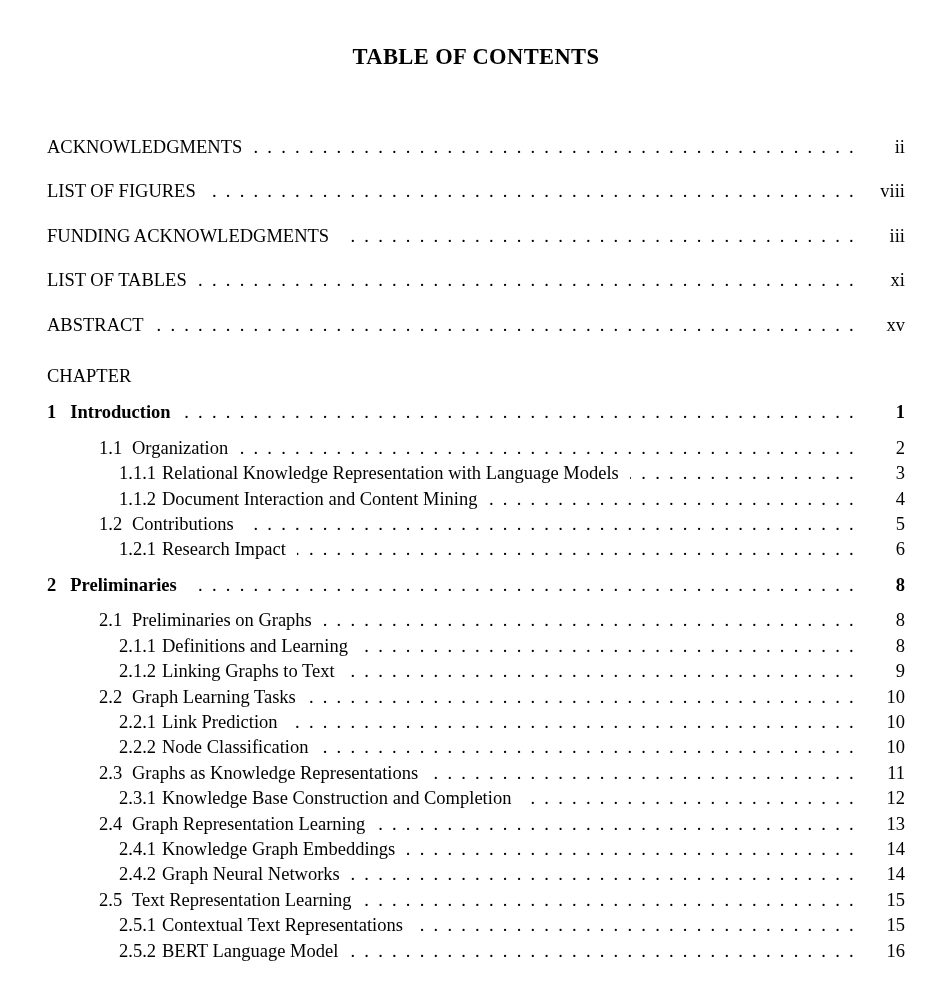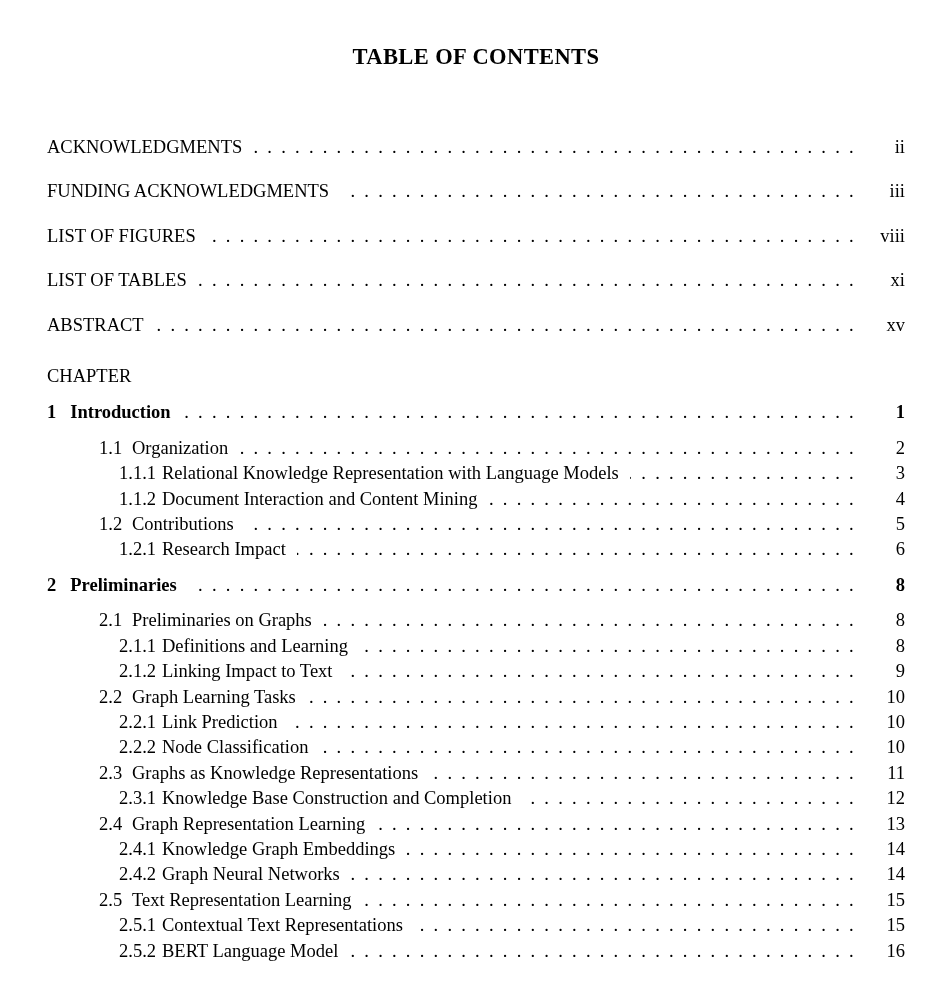--- a/index.html
+++ b/index.html
@@ -77,28 +77,28 @@
 <div class="page">
 
   <div class="doc-title">TABLE OF CONTENTS</div>
 
   <div class="row front">
     <span class="label">ACKNOWLEDGMENTS</span>
     <span class="leader"></span>
     <span class="pg">ii</span>
   </div>
   <div class="row front">
+    <span class="label">LIST OF FIGURES</span>
+    <span class="leader"></span>
+    <span class="pg">viii</span>
+  </div>
+  <div class="row front">
     <span class="label">FUNDING ACKNOWLEDGMENTS</span>
     <span class="leader"></span>
     <span class="pg">iii</span>
-  </div>
-  <div class="row front">
-    <span class="label">LIST OF FIGURES</span>
-    <span class="leader"></span>
-    <span class="pg">viii</span>
   </div>
   <div class="row front">
     <span class="label">LIST OF TABLES</span>
     <span class="leader"></span>
     <span class="pg">xi</span>
   </div>
   <div class="row front">
     <span class="label">ABSTRACT</span>
     <span class="leader"></span>
     <span class="pg">xv</span>
@@ -155,21 +155,21 @@
     <span class="pg">8</span>
   </div>
   <div class="row lvl2">
     <span class="num">2.1.1</span>
     <span class="label">Definitions and Learning</span>
     <span class="leader"></span>
     <span class="pg">8</span>
   </div>
   <div class="row lvl2">
     <span class="num">2.1.2</span>
-    <span class="label">Linking Impact to Text</span>
+    <span class="label">Linking Graphs to Text</span>
     <span class="leader"></span>
     <span class="pg">9</span>
   </div>
   <div class="row lvl1">
     <span class="num">2.2</span>
     <span class="label">Graph Learning Tasks</span>
     <span class="leader"></span>
     <span class="pg">10</span>
   </div>
   <div class="row lvl2">

